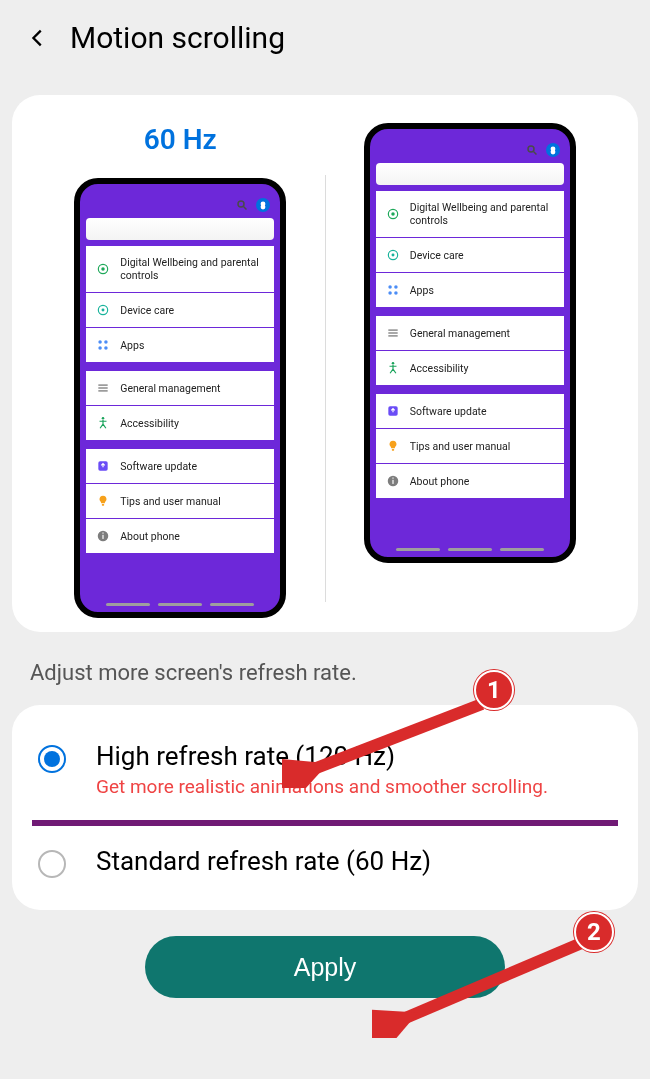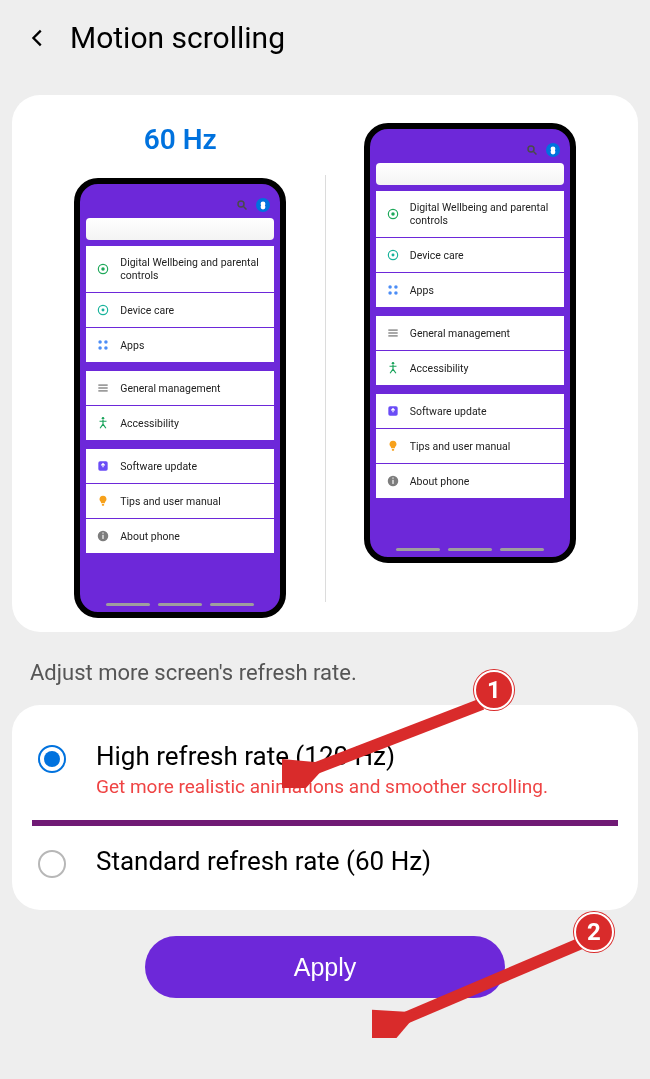--- a/index.html
+++ b/index.html
@@ -159,21 +159,21 @@
   }
   .opt-sub {
     font-size: 19px;
     color: #ef4444;
   }
   .apply-btn {
     display: block;
     margin: 26px auto 0 auto;
     width: 360px;
     height: 62px;
-    background: #6d28d9;
+    background: #0f766e;
     color: #fff;
     border: none;
     border-radius: 32px;
     font-size: 25px;
     cursor: pointer;
   }
   
   .anno {
     position:absolute;
     pointer-events:none;

